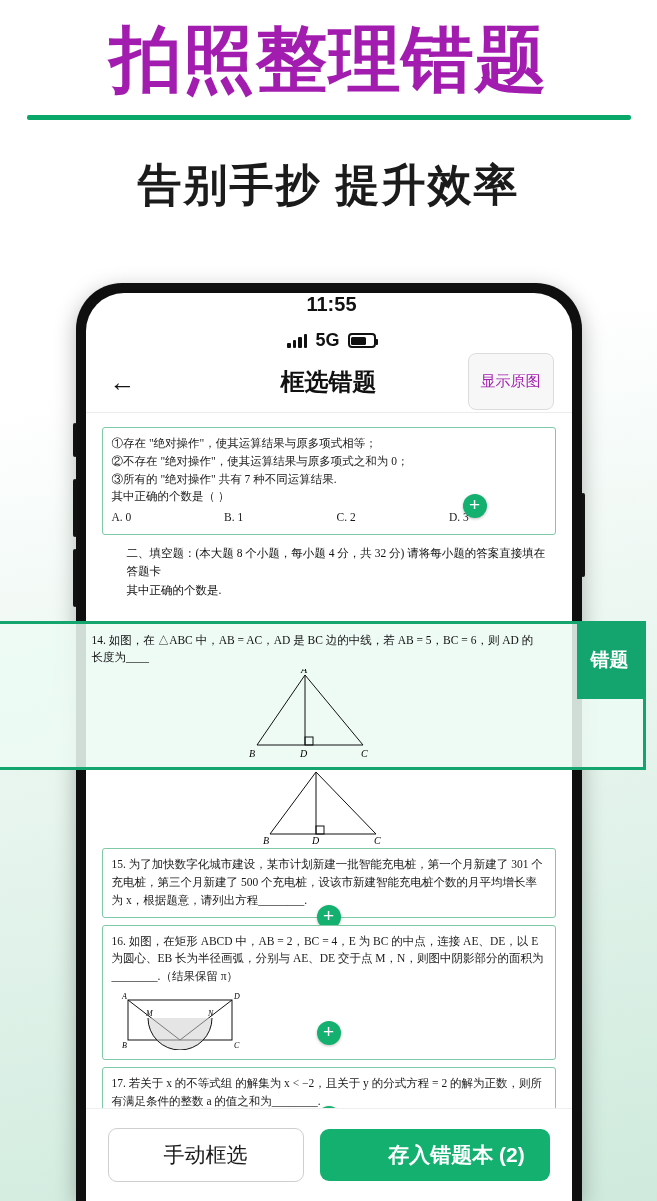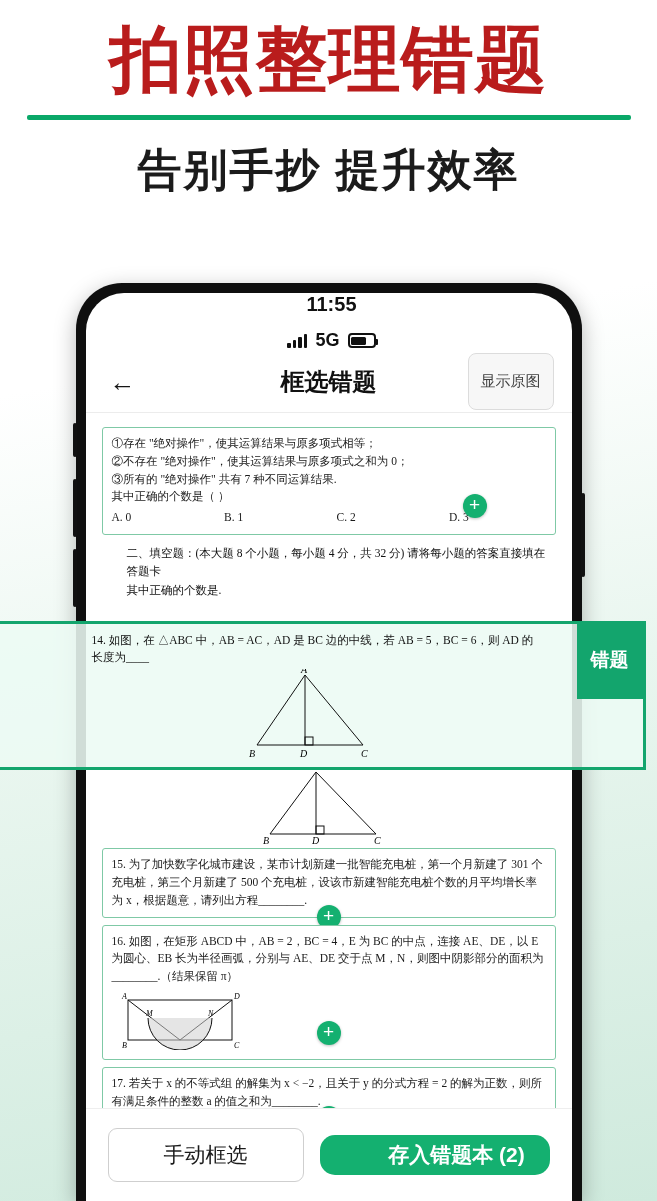--- a/index.html
+++ b/index.html
@@ -14,34 +14,34 @@
   }
 
   
   .hero {
     padding: 18px 14px 0 14px;
   }
   .hero-title {
     font-size: 72px;
     font-weight: 700;
     letter-spacing: 1px;
-    color: #b91c1c;
+    color: #a21caf;
     line-height: 1.15;
     white-space: nowrap;
     text-align: center;
   }
   .hero-rule {
     width: 604px;
     height: 5px;
     background: #0aa868;
     margin: 14px auto 0 auto;
     border-radius: 2px;
   }
   .hero-sub {
-    margin-top: 21px;
+    margin-top: 36px;
     font-size: 44px;
     font-weight: 700;
     color: #1b1b1b;
     text-align: center;
     letter-spacing: 2px;
   }
 
   
   .phone-wrap {
     position: absolute;
@@ -126,21 +126,21 @@
   }
   .nav-title {
     font-size: 24px; font-weight: 700; color: #111;
     position: absolute; left: 50%; transform: translateX(-50%);
   }
   .nav-action {
     border: 1px solid #dcdcdc;
     background: #f7f7f7;
     border-radius: 8px;
     font-size: 15px;
-    color: #404040;
+    color: #a21caf;
     padding: 18px 12px;
   }
 
   
   .doc {
     position: relative;
     height: 705px;
     padding: 14px 16px 0 16px;
     background: #fff;
     overflow: hidden;
@@ -226,22 +226,22 @@
     height: 54px;
     border: 1.5px solid #cfcfcf;
     border-radius: 9px;
     background: #fff;
     color: #1a1a1a;
     font-size: 21px;
     display: flex; align-items: center; justify-content: center;
   }
   .btn-primary {
     flex: 1;
-    height: 40px;
-    border-radius: 15px;
+    height: 52px;
+    border-radius: 9px;
     background: #14b070;
     color: #fff;
     font-size: 21px;
     font-weight: 700;
     display: flex; align-items: center; justify-content: center; padding-left: 44px;
   }
 </style>
 </head>
 <body>
 

